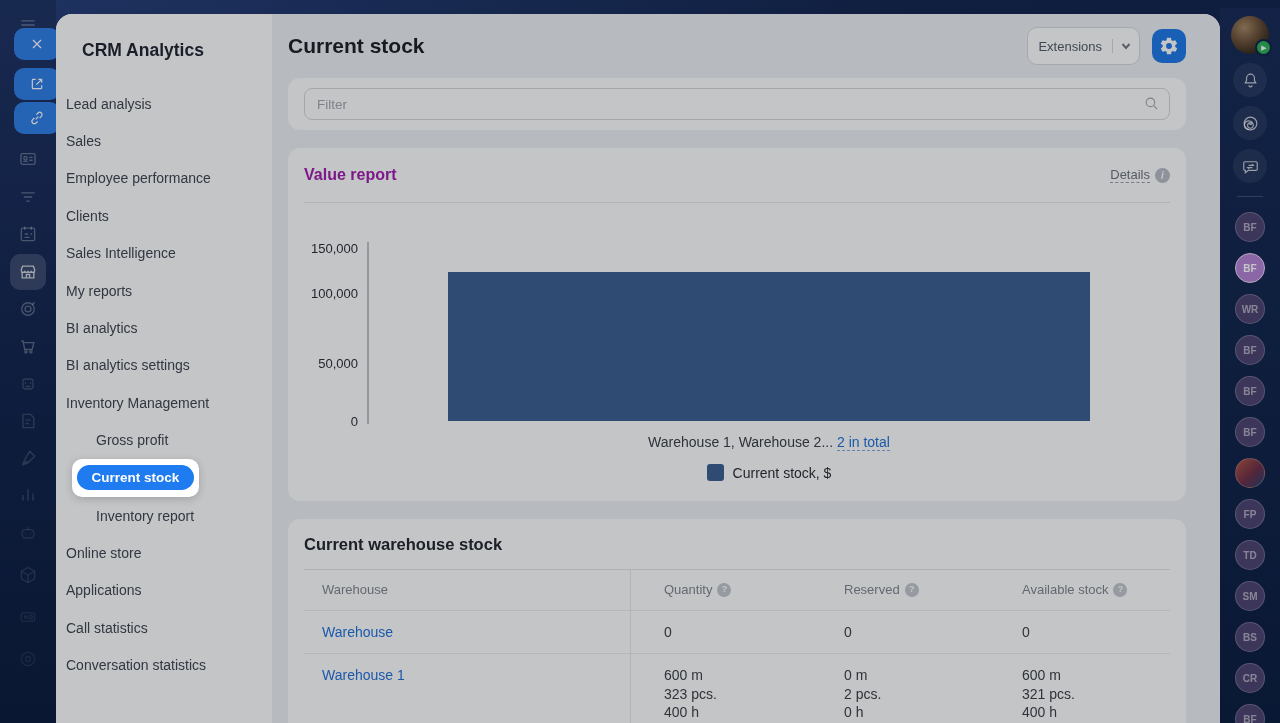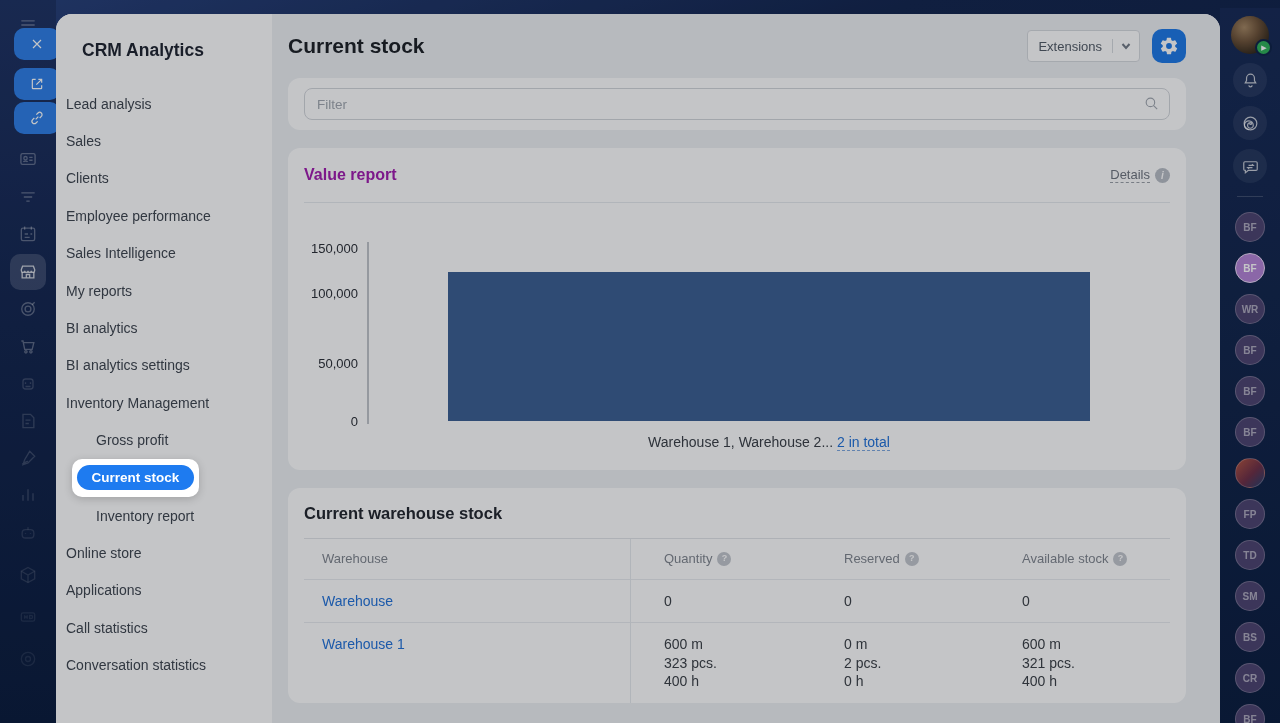--- a/index.html
+++ b/index.html
@@ -51,21 +51,21 @@
   .nav-list li.active { position:relative; z-index:50; height:38px; padding:0;
     margin-left:16px; width:127px; background:#fff; border-radius:10px;
     box-shadow:0 2px 8px rgba(0,0,0,.18); justify-content:center; }
   .nav-list li.active .pill { background:#1e7bf0; color:#fff; font-weight:bold; font-size:13.5px;
     border-radius:999px; padding:5px 15px; }
   
   .content { flex:1; background:#eef1f4; padding:0 34px 0 16px; overflow:hidden; }
   .content-header { height:64px; display:flex; align-items:center; }
   .page-title { font-size:21px; font-weight:bold; color:#1c2026; }
   .header-right { margin-left:auto; display:flex; align-items:center; gap:12px; }
-  .extensions-btn { background:#fff; border:1px solid #d7dade; border-radius:4px; height:32px;
+  .extensions-btn { background:#fff; border:1px solid #d7dade; border-radius:10px; height:38px;
     display:flex; align-items:center; font-size:13px; color:#525b66; cursor:pointer; }
   .extensions-btn .lbl { padding:0 10px; }
   .extensions-btn .sep { width:1px; height:14px; background:#d7dade; }
   .extensions-btn .chev { padding:0 8px; display:flex; }
   .extensions-btn svg { width:10px; height:10px; stroke:#737b86; fill:none; stroke-width:2; }
   .gear-btn { width:34px; height:34px; border-radius:10px; background:#1e7ae8; border:none; cursor:pointer;
     display:flex; align-items:center; justify-content:center; }
   .gear-btn svg { width:20px; height:20px; fill:#fff; }
   .card { background:#fff; border-radius:12px; margin-bottom:18px; }
   
@@ -260,22 +260,22 @@
   <div class="mini-av">BF</div>
 </div>
 
 <div class="panel">
 
   <div class="crm-sidebar">
     <div class="crm-title">CRM Analytics</div>
     <ul class="nav-list">
       <li>Lead analysis</li>
       <li>Sales</li>
+      <li>Employee performance</li>
       <li>Clients</li>
-      <li>Employee performance</li>
       <li>Sales Intelligence</li>
       <li>My reports</li>
       <li>BI analytics</li>
       <li>BI analytics settings</li>
       <li>Inventory Management</li>
       <li class="indent">Gross profit</li>
       <li class="active">
         <span class="pill">Current stock</span>
       </li>
       <li class="indent">Inventory report</li>
@@ -335,20 +335,24 @@
         <div class="ytick" style="top:51px">100,000</div>
         <div class="ytick" style="top:121px">50,000</div>
         <div class="ytick" style="top:179px">0</div>
         <div class="axis-line"></div>
         <div class="bar" id="chart-bar" style="height: 149px; background: rgb(60, 95, 147);"></div>
       </div>
 
       <div class="chart-caption">
         <span>Warehouse 1, Warehouse 2... </span><a>2 in total</a>
       </div>
+      <div class="legend">
+        <span class="legend-swatch" id="legend-swatch" style="background: rgb(60, 95, 147);"></span>
+        <span class="legend-label">Current stock, $</span>
+      </div>
     </div>
 
     <div class="card wh-card">
       <div class="wh-head">
         <div class="wh-title">Current warehouse stock</div>
       </div>
       <div class="tbl">
         <div class="tbl-vline"></div>
         <div class="trow head">
           <div class="cell"><span>Warehouse</span></div>

